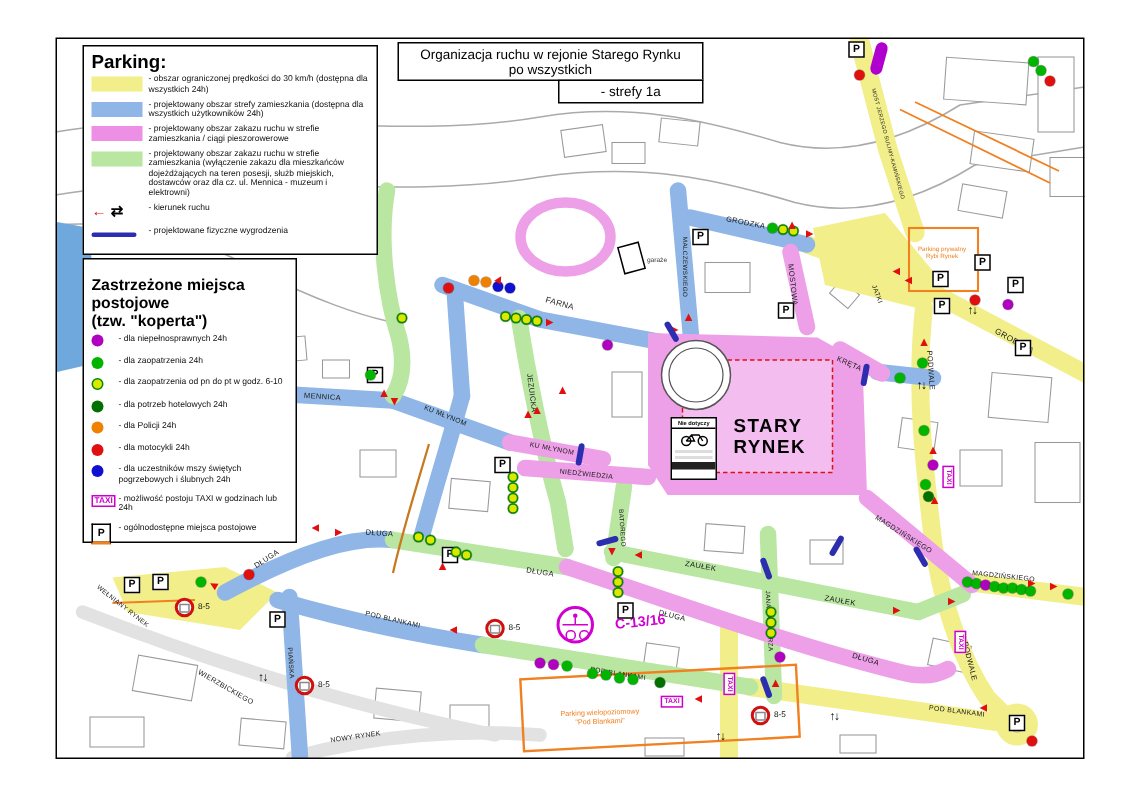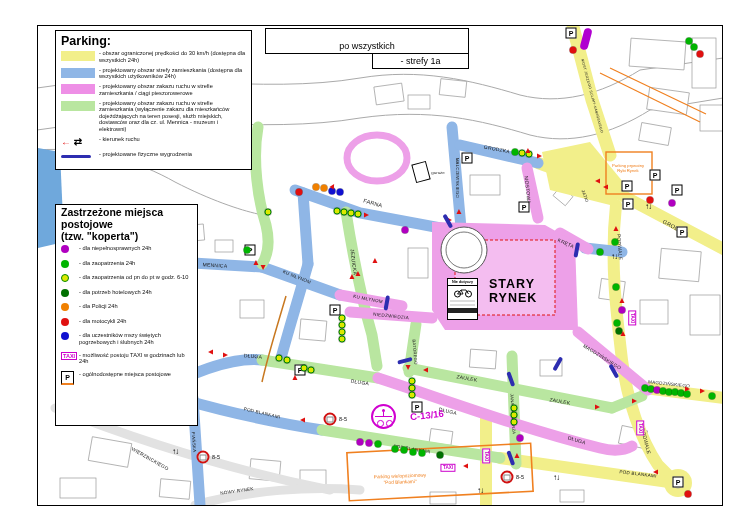--- a/index.html
+++ b/index.html
@@ -22,21 +22,21 @@
          justify-content:center;z-index:12;box-sizing:border-box;}
   .taxibox{position:absolute;border:1px solid #cc00cc;color:#cc00cc;background:rgba(255,255,255,.85);
          font-size:4.6px;font-weight:bold;padding:0 1.5px;line-height:1.4;z-index:12;}
   .nosign{position:absolute;width:13px;height:13px;border:2px solid #d01010;border-radius:50%;
          background:#fff;box-sizing:border-box;z-index:13;}
   .nosign i{display:block;margin:2px auto 0;width:5px;height:4px;border:1px solid #888;}
   .nosign-label{position:absolute;font-size:5.5px;color:#111;z-index:13;white-space:nowrap;}
   
   .panel{position:absolute;background:#fff;border:1.1px solid #000;box-sizing:border-box;z-index:40;}
   #legend1{left:55px;top:30px;width:197px;height:140px;padding:3px 5px;}
-  #legend2{left:55px;top:172px;width:143px;height:222px;padding:1px 5px;margin-top:32px;}
+  #legend2{left:55px;top:172px;width:143px;height:190px;padding:11px 5px;}
   .leg-title{font-weight:bold;font-size:12.5px;margin-bottom:2px;}
   .leg2-title{font-weight:bold;font-size:10.5px;line-height:1.15;margin-bottom:3px;}
   .leg-item{display:flex;align-items:flex-start;margin-bottom:3.5px;}
   .leg-sw{width:34px;height:10px;flex:0 0 34px;margin-right:4px;margin-top:1px;}
   .leg-txt{font-size:5.7px;line-height:1.15;color:#111;}
   .leg2-item{display:flex;align-items:flex-start;margin-bottom:6.5px;}
   .leg2-mark{width:18px;flex:0 0 18px;display:flex;justify-content:flex-start;margin-top:0;}
   .ldot{width:8px;height:8px;border-radius:50%;}
   .leg-arrows{font-size:10px;font-weight:bold;line-height:1;}
   .leg-line{width:30px;height:3px;background:#2d2db0;margin-top:3px;border-radius:2px;}
@@ -491,19 +491,19 @@
           <div class="leg2-mark">
             <span style="display:inline-block;width:11px;height:11px;border:1.3px solid #000;font-size:7px;font-weight:bold;text-align:center;line-height:11px;border-bottom:2px solid #f08020;box-sizing:content-box;">P</span>
           </div>
           <div class="leg-txt">- ogólnodostępne miejsca postojowe</div>
         </div>
       </div>
   </div>
 
   <div id="titlebox">
     <div class="trow">
-      <br>
+      <span>Organizacja ruchu w rejonie Starego Rynku</span><br>
       <span>po wszystkich</span>
     </div>
     <div class="trow trow3">- strefy 1a</div>
   </div>
 
 </div>
 
 </body></html>

